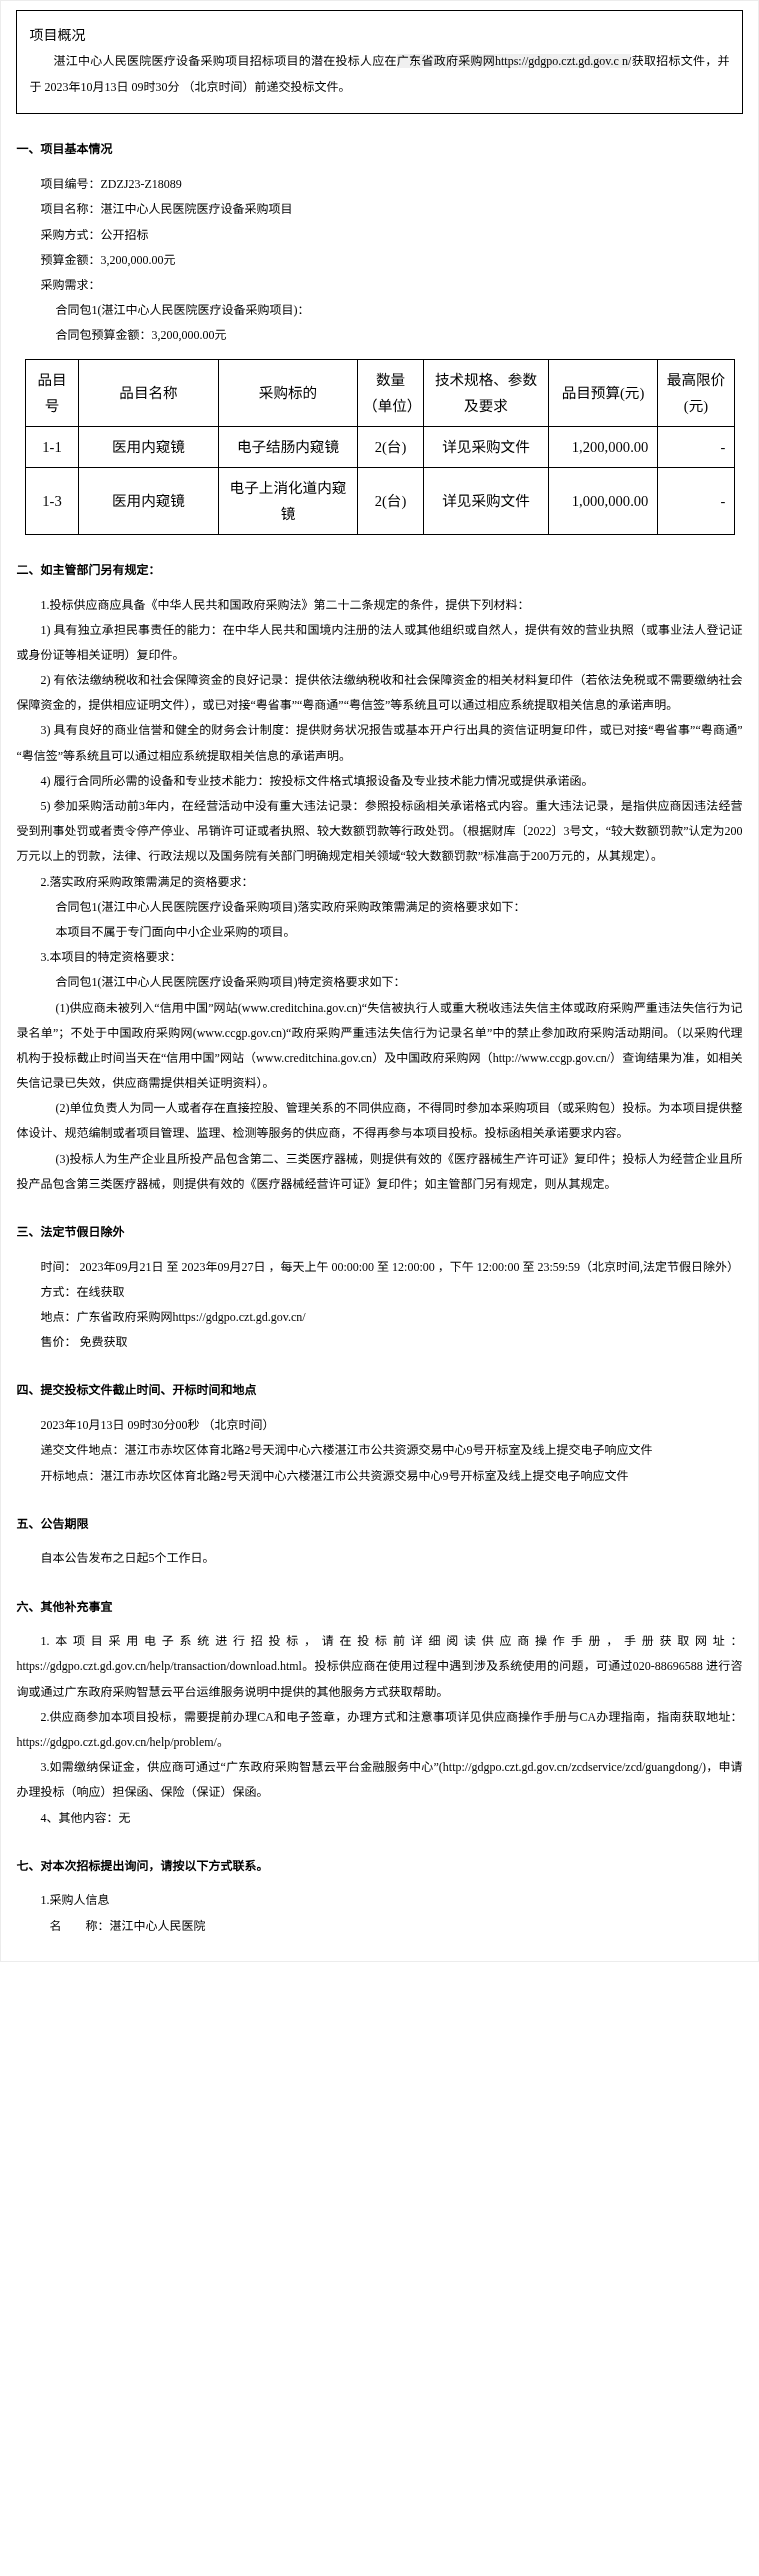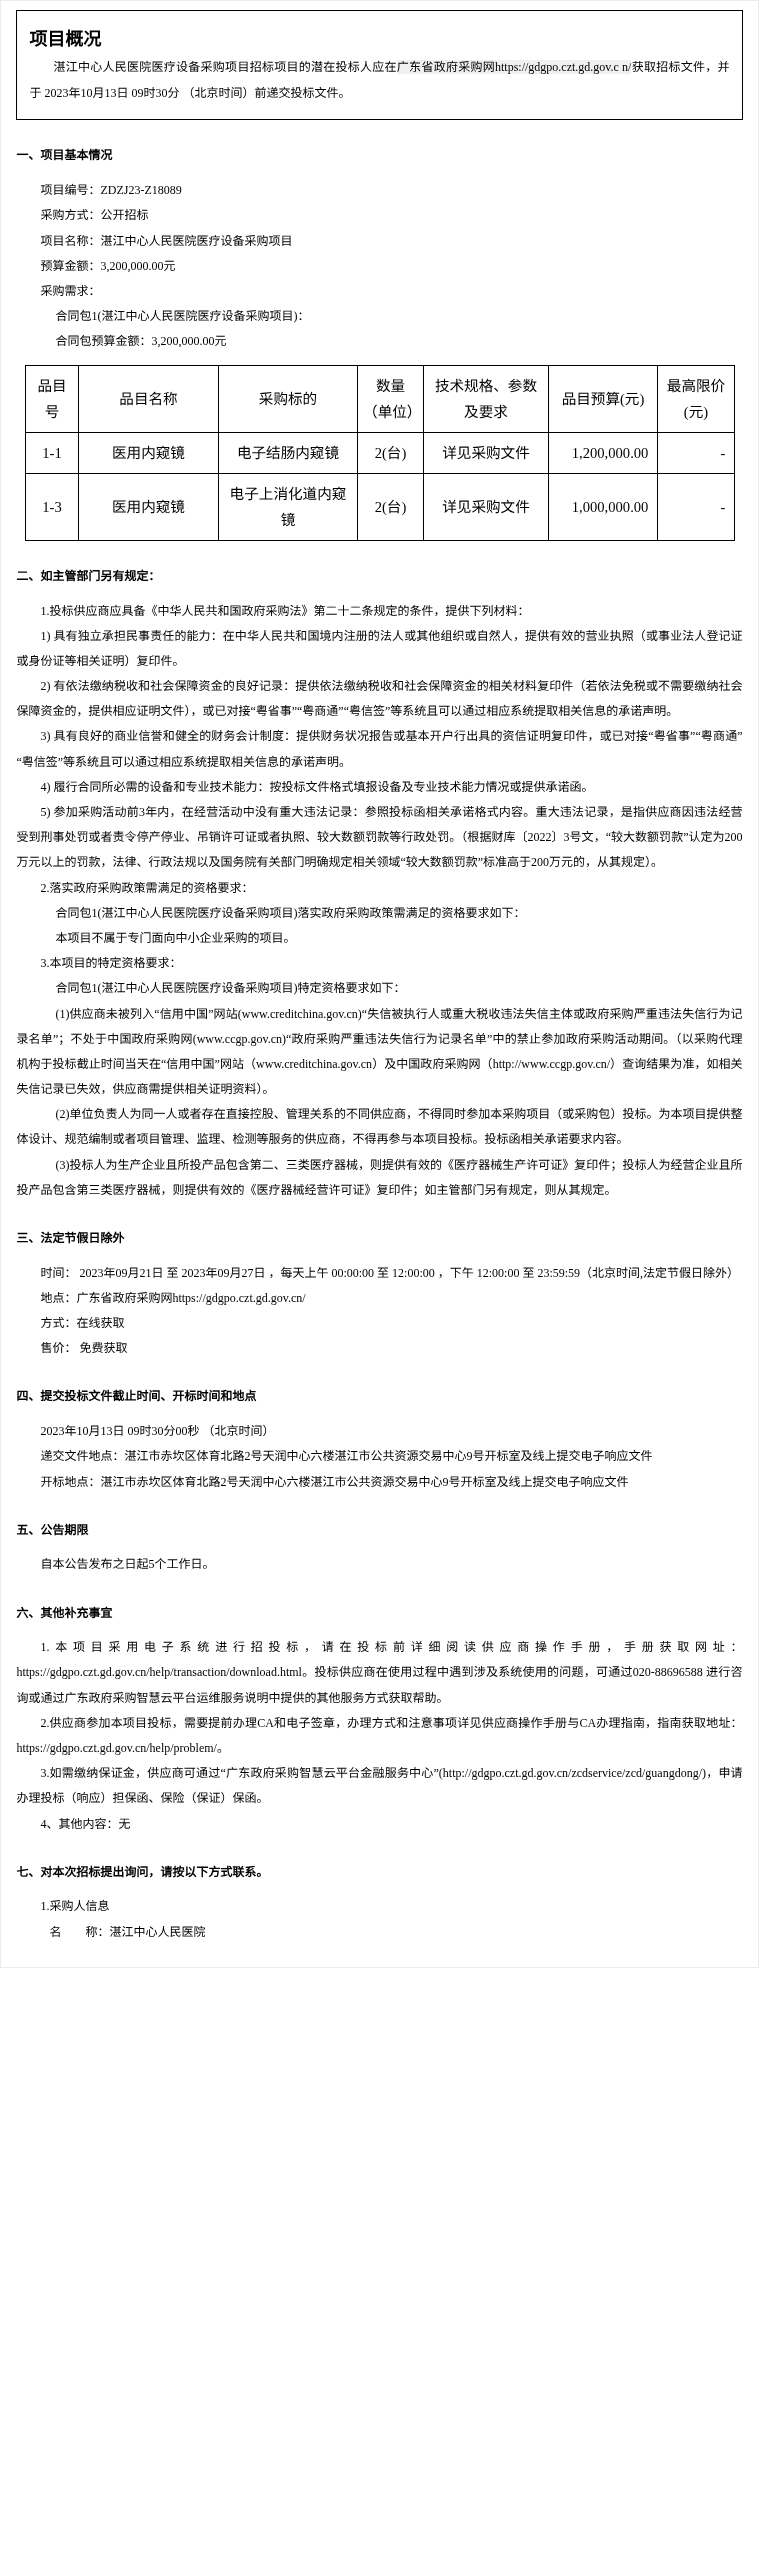--- a/index.html
+++ b/index.html
@@ -1,19 +1,19 @@
 <!DOCTYPE html>
 <html lang="zh-CN" style="font-size:13.7px"><head>
 <meta charset="utf-8">
 <style>
   html,body{margin:0;padding:0;background:#fff;color:#000;}
   body{font-family:"Liberation Serif","DejaVu Serif",serif;}
   .page{width:759px;margin:0 auto;box-sizing:border-box;padding:8.6px 15.4px 22px;border:0.9px solid #ececec;background:#fff;}
   .overview-box{border:1.7px solid #000;padding:5.1px 12px 13.7px;margin:0 0 8.6px;}
-  .overview-title{font-size:18px;font-weight:bold;margin:8.6px 0 5.1px;}
+  .overview-title{font-size:14px;font-weight:normal;margin:8.6px 0 5.1px;}
   .p{font-size:12px;line-height:2.1;margin:0;text-align:justify;}
   .i1{text-indent:2em;}
   .i2{text-indent:3.25em;}
   .i3{text-indent:2.75em;}
   .hl{background:#f0f0f0;}
   .section-heading{font-size:12px;font-weight:bold;margin:26px 0 13.7px;line-height:1.5;}
   table.items{border-collapse:collapse;table-layout:fixed;width:708px;margin:10.3px 0 6.8px 8.6px;}
   table.items th,table.items td{border:0.9px solid #000;font-size:14.6px;font-weight:normal;text-align:center;vertical-align:middle;padding:6.8px 5.1px;line-height:1.8;word-break:break-all;}
   table.items td.num{text-align:right;padding-right:8.6px;padding-left:20px;}
 </style>
@@ -24,22 +24,22 @@
 
   <div class="overview-box">
     <div class="overview-title">项目概况</div>
     <p class="p i1"><span>湛江中心人民医院医疗设备采购项目招标项目的潜在投标人应在</span><span class="hl">广东省政府采购网https://gdgpo.czt.gd.gov.c n/</span><span>获取招标文件，并于 2023年10月13日 09时30分 （北京时间）前递交投标文件。</span></p>
   </div>
 
   <h2 class="section-heading">一、项目基本情况</h2>
   <div>
 
   <p class="p i1">项目编号：ZDZJ23-Z18089</p>
+      <p class="p i1">项目名称：湛江中心人民医院医疗设备采购项目</p>
       <p class="p i1">采购方式：公开招标</p>
-      <p class="p i1">项目名称：湛江中心人民医院医疗设备采购项目</p>
       <p class="p i1">预算金额：3,200,000.00元</p>
       <p class="p i1">采购需求：</p>
       <p class="p i2">合同包1(湛江中心人民医院医疗设备采购项目)：</p>
       <p class="p i2">合同包预算金额：3,200,000.00元</p>
     </div>
 
   <table class="items">
     <colgroup>
       <col style="width:53px">
         <col style="width:140px">
@@ -102,22 +102,22 @@
       <p class="p i2">合同包1(湛江中心人民医院医疗设备采购项目)特定资格要求如下：</p>
       <p class="p i2">(1)供应商未被列入“信用中国”网站(www.creditchina.gov.cn)“失信被执行人或重大税收违法失信主体或政府采购严重违法失信行为记录名单”；不处于中国政府采购网(www.ccgp.gov.cn)“政府采购严重违法失信行为记录名单”中的禁止参加政府采购活动期间。（以采购代理机构于投标截止时间当天在“信用中国”网站（www.creditchina.gov.cn）及中国政府采购网（http://www.ccgp.gov.cn/）查询结果为准，如相关失信记录已失效，供应商需提供相关证明资料）。</p>
       <p class="p i2">(2)单位负责人为同一人或者存在直接控股、管理关系的不同供应商，不得同时参加本采购项目（或采购包）投标。为本项目提供整体设计、规范编制或者项目管理、监理、检测等服务的供应商，不得再参与本项目投标。投标函相关承诺要求内容。</p>
       <p class="p i2">(3)投标人为生产企业且所投产品包含第二、三类医疗器械，则提供有效的《医疗器械生产许可证》复印件；投标人为经营企业且所投产品包含第三类医疗器械，则提供有效的《医疗器械经营许可证》复印件；如主管部门另有规定，则从其规定。</p>
     </div>
 
   <h2 class="section-heading">三、法定节假日除外</h2>
   <div>
 
   <p class="p i1">时间： 2023年09月21日 至 2023年09月27日 ，每天上午 00:00:00 至 12:00:00 ，下午 12:00:00 至 23:59:59（北京时间,法定节假日除外）</p>
+      <p class="p i1">方式：在线获取</p>
       <p class="p i1">地点：广东省政府采购网https://gdgpo.czt.gd.gov.cn/</p>
-      <p class="p i1">方式：在线获取</p>
       <p class="p i1">售价： 免费获取</p>
     </div>
 
   <h2 class="section-heading">四、提交投标文件截止时间、开标时间和地点</h2>
   <div>
 
   <p class="p i1">2023年10月13日 09时30分00秒 （北京时间）</p>
       <p class="p i1">递交文件地点：湛江市赤坎区体育北路2号天润中心六楼湛江市公共资源交易中心9号开标室及线上提交电子响应文件</p>
       <p class="p i1">开标地点：湛江市赤坎区体育北路2号天润中心六楼湛江市公共资源交易中心9号开标室及线上提交电子响应文件</p>
     </div>

